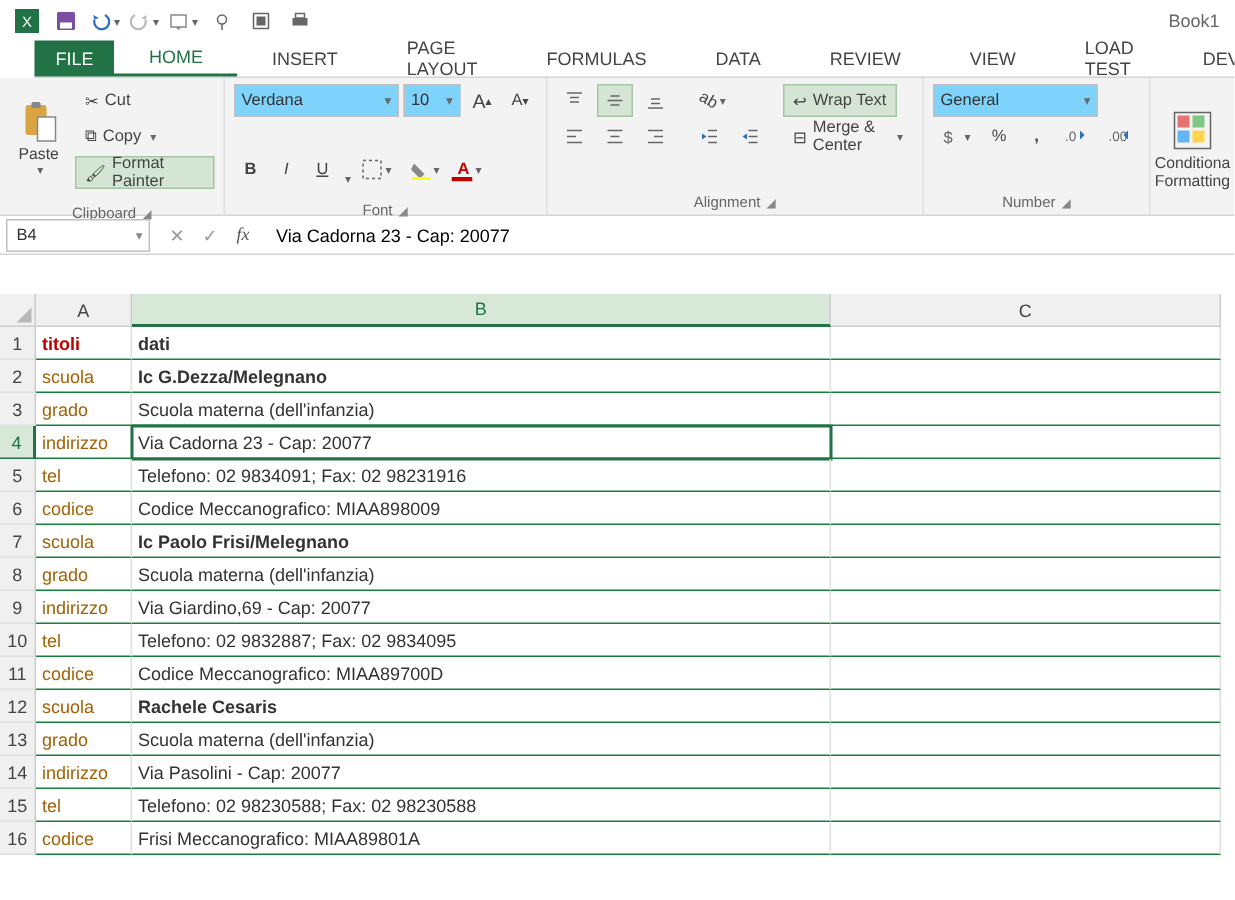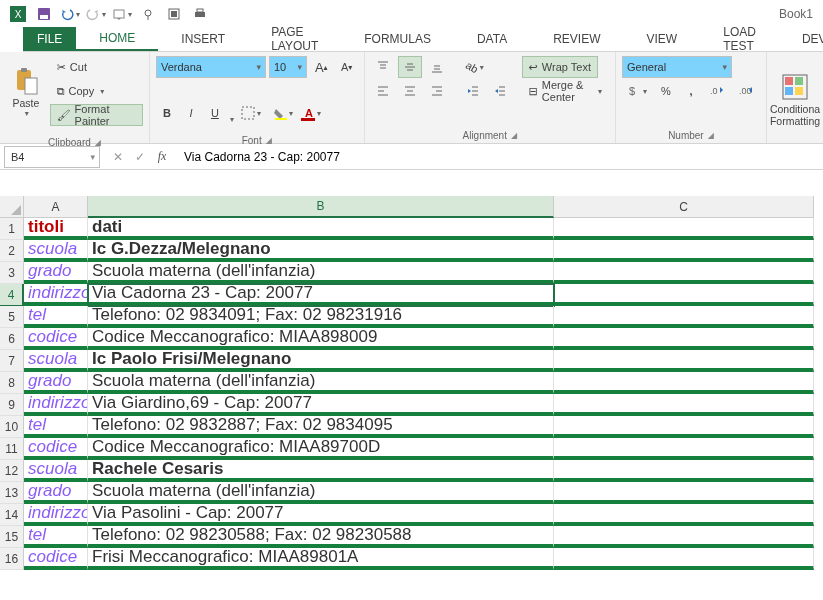--- a/index.html
+++ b/index.html
@@ -47,23 +47,23 @@
 
 
 .gap { height: 26px; }
 
 
 .grid { display: grid; grid-template-columns: 24px 64px 466px 260px; font-family: Calibri, sans-serif; font-size: 14px; }
 .selall { background: #f0f0f0; border-right: 1px solid #ccc; border-bottom: 1px solid #ccc; height: 22px; position: relative; }
 .selall::after { content: ""; position: absolute; right: 2px; bottom: 2px; border-left: 10px solid transparent; border-bottom: 10px solid #b8b8b8; }
 .colhdr { background: #f0f0f0; border-right: 1px solid #ccc; border-bottom: 1px solid #ccc; height: 22px; text-align: center; font-size: 12px; color: #444; display: flex; align-items: center; justify-content: center; }
 .rowhdr { background: #f0f0f0; border-right: 1px solid #ccc; border-bottom: 1px solid #e0e0e0; text-align: center; font-size: 12px; color: #444; display: flex; align-items: center; justify-content: center; height: 22px; }
-.cell { border-right: 1px solid #e0e0e0; border-bottom: 4px solid #15803d; height: 22px; padding: 0 4px; display: flex; align-items: center; overflow: hidden; white-space: nowrap; font-family: Verdana, sans-serif; font-size: 17px; }
+.cell { border-right: 1px solid #e0e0e0; border-bottom: 1px solid #15803d; height: 22px; padding: 0 4px; display: flex; align-items: center; overflow: hidden; white-space: nowrap; font-family: Verdana, sans-serif; font-size: 12px; }
 .cell.redbold { color: #c00000; font-weight: bold; }
-.cell.red { color: #8b5cf6; font-style: italic; }
+.cell.red { color: #a16207; }
 .cell.bold { font-weight: bold; }
 .cell.selected { outline: 2px solid #217346; outline-offset: -1px; }
 .colhdr.selcol, .rowhdr.selrow { background: #d8e8d8; color: #217346; border-bottom-color: #217346; }
 .colhdr.selcol { border-bottom: 2px solid #217346; }
 .rowhdr.selrow { border-right: 2px solid #217346; }
 
 svg { display: block; }
 </style>
 </head>
 <body>

